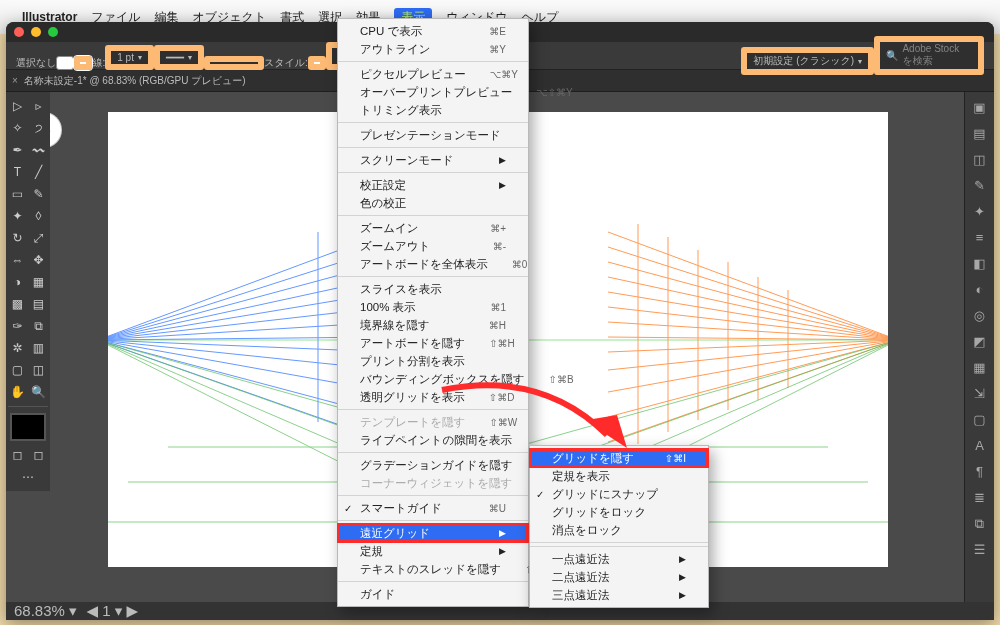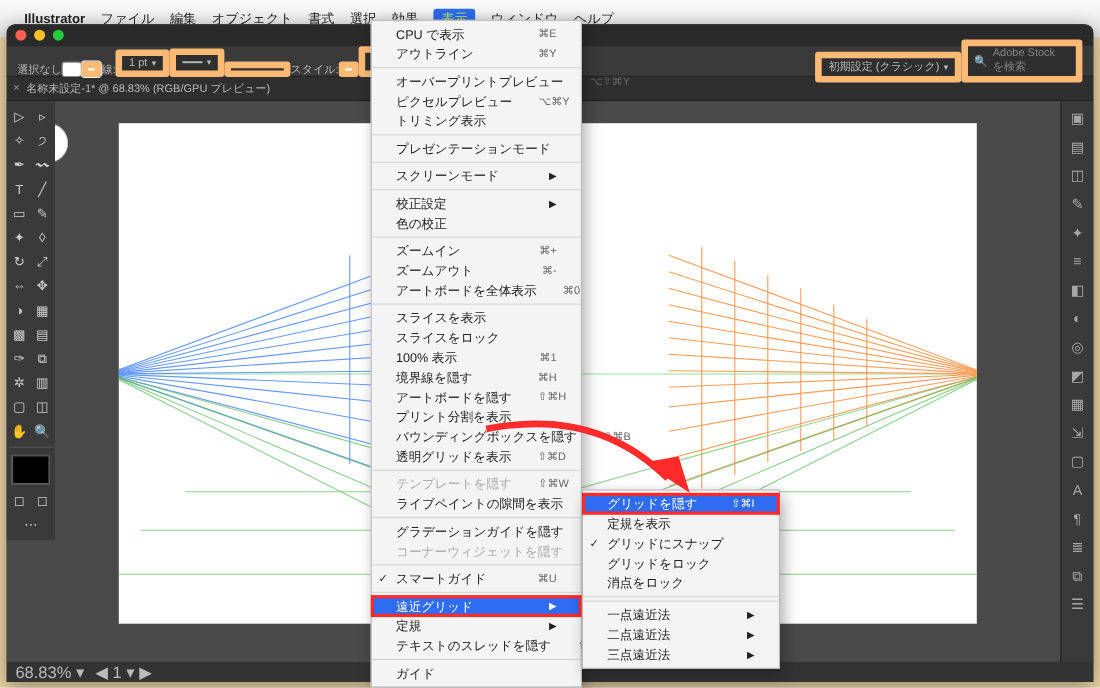--- a/index.html
+++ b/index.html
@@ -239,28 +239,28 @@
     <div class="mi">
       <span>CPU で表示</span>
       <span class="sc">⌘E</span>
     </div>
     <div class="mi">
       <span>アウトライン</span>
       <span class="sc">⌘Y</span>
     </div>
     <div class="msep"></div>
     <div class="mi">
+      <span>ピクセルプレビュー</span>
+      <span class="sc">⌥⌘Y</span>
+    </div>
+    <div class="mi">
       <span>オーバープリントプレビュー</span>
       <span class="sc">⌥⇧⌘Y</span>
     </div>
     <div class="mi">
-      <span>ピクセルプレビュー</span>
-      <span class="sc">⌥⌘Y</span>
-    </div>
-    <div class="mi">
       <span>トリミング表示</span>
       <span></span>
     </div>
     <div class="msep"></div>
     <div class="mi">
       <span>プレゼンテーションモード</span>
       <span></span>
     </div>
     <div class="msep"></div>
     <div class="mi">
@@ -285,24 +285,20 @@
       <span>ズームアウト</span>
       <span class="sc">⌘-</span>
     </div>
     <div class="mi">
       <span>アートボードを全体表示</span>
       <span class="sc">⌘0</span>
     </div>
     <div class="msep"></div>
     <div class="mi">
       <span>スライスを表示</span>
-      <span></span>
-    </div>
-    <div class="mi">
-      <span>スライスをロック</span>
       <span></span>
     </div>
     <div class="mi">
       <span>100% 表示</span>
       <span class="sc">⌘1</span>
     </div>
     <div class="mi">
       <span>境界線を隠す</span>
       <span class="sc">⌘H</span>
     </div>

